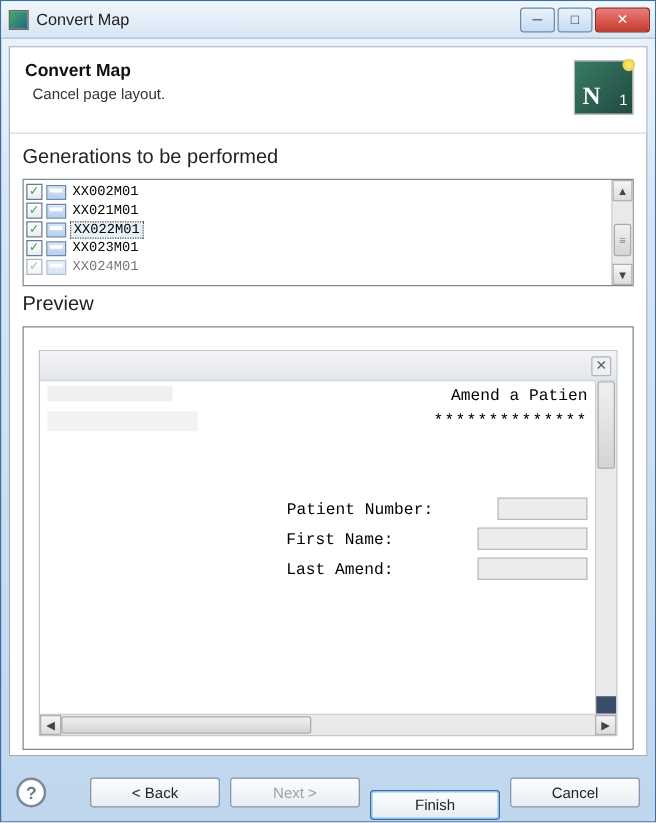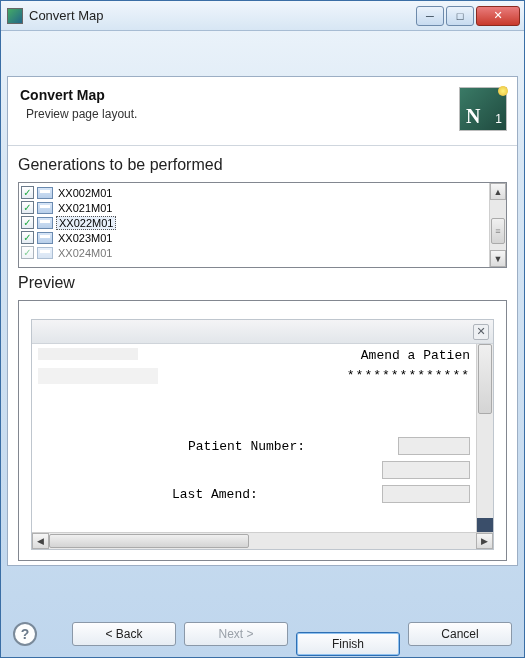--- a/index.html
+++ b/index.html
@@ -11,21 +11,20 @@
     height: 658px;
     overflow: hidden;
   }
   .window {
     width: 525px;
     height: 658px;
     border: 1px solid #3a6ea5;
     background: linear-gradient(to bottom, #eef5fb, #d7e6f4 25%, #bfd6ed 100%);
     display: flex;
     flex-direction: column;
-    gap: 39px;
   }
   
   .titlebar {
     height: 30px;
     background: linear-gradient(to bottom, #f0f6fc, #d7e6f4);
     display: flex;
     align-items: center;
     padding: 0 4px 0 6px;
     border-bottom: 1px solid #a7bcd3;
   }
@@ -154,21 +153,21 @@
     width: 16px; height: 12px;
     border: 1px solid #6a8ab0;
     background: linear-gradient(to bottom, #d7e6f8, #b8cfea);
     position: relative;
   }
   .row-icon::before {
     content: "";
     position: absolute; top: 2px; left: 2px; right: 2px; height: 3px;
     background: #fff;
   }
-  .rowlabel { padding: 0 2px; }
+  .rowlabel { padding: 0 2px; font-family: Liberation Mono, monospace; }
   .vscroll {
     width: 17px;
     background: #e9e9e9;
     border-left: 1px solid #cfcfcf;
     display: flex; flex-direction: column;
   }
   .vscroll .btn {
     height: 17px;
     background: linear-gradient(to bottom, #f6f6f6, #dcdcdc);
     border: 1px solid #b0b0b0;
@@ -263,21 +262,21 @@
   .form-row {
     display: flex;
     justify-content: flex-end;
     align-items: center;
     height: 24px;
     gap: 10px;
   }
   .form-row label {
     font-family: "Courier New", monospace;
     font-size: 13px;
-    text-align: left;
+    text-align: center;
     width: 200px;
     white-space: nowrap;
   }
   .form-row .fld {
     width: 72px; height: 18px;
     background: #ececec;
     border: 1px solid #bbb;
   }
   .form-row .fld.wide { width: 88px; }
   .preview-right-scroll {
@@ -366,21 +365,21 @@
       <div class="winbtn">□</div>
       <div class="winbtn close">✕</div>
     </div>
   </div>
 
   <div class="body">
 
     <div class="header">
       <div class="txt">
         <h1>Convert Map</h1>
-        <div class="sub">Preview page layout.</div>
+        <div class="sub">Cancel page layout.</div>
       </div>
       <div class="logo">
         <span class="n">N</span>
           <span class="one">1</span>
       </div>
     </div>
 
     <div class="content">
 
       <div class="fieldset-label">Generations to be performed</div>
@@ -432,20 +431,21 @@
               <div class="ghost"></div>
               <div class="ghost2"></div>
               <div class="title-right">Amend a Patien</div>
               <div class="stars">**************</div>
               <div class="form-area">
                 <div class="form-row">
                   <label>Patient Number:</label>
                   <div class="fld"></div>
                 </div>
                 <div class="form-row">
+                  <label>First Name:</label>
                   <div class="fld wide"></div>
                 </div>
                 <div class="form-row">
                   <label>Last Amend:</label>
                   <div class="fld wide"></div>
                 </div>
               </div>
             </div>
             <div class="preview-right-scroll">
               <div class="track">

